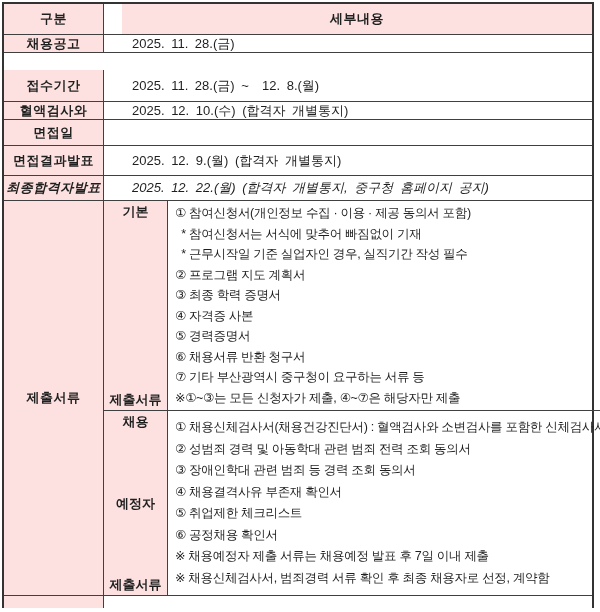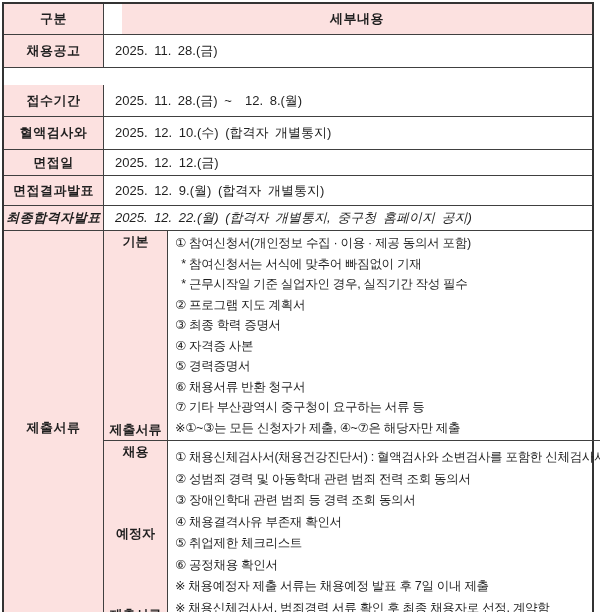--- a/index.html
+++ b/index.html
@@ -23,35 +23,35 @@
   .pink { background: #fce1e0; }
   .label-col {
     width: 100px; flex: 0 0 100px;
     border-right: 1px solid #404040;
     justify-content: center;
     font-weight: bold; font-size: 13px;
     letter-spacing: 0.5px;
   }
   .value-col {
     flex: 1 1 auto;
-    padding-left: 11px;
+    padding-left: 28px;
     font-size: 13px;
     white-space: pre;
     word-spacing: 3px;
     overflow: hidden;
   }
   .header-row { height: 31px; font-weight: bold; gap: 18px; }
   .header-details {
     flex: 1 1 auto;
     justify-content: center;
     font-size: 13px; font-weight: bold;
     letter-spacing: 0.5px;
   }
   
-  .h31 { height: 33px; justify-content: center; } .h32 { height: 32px; margin-top: 17px; }
+  .h31 { height: 18px; justify-content: center; } .h32 { height: 32px; margin-top: 17px; }
   .h26 { height: 26px; } .h30 { height: 30px; } .h25 { height: 25px; font-style: italic; }
   
   .docs-row { height: 395px; }
   .docs-right { flex: 1 1 auto; display: flex; flex-direction: column; }
   .doc-section { display: flex; flex: 0 0 auto; }
   .doc-section.first { border-bottom: 1px solid #404040; height: 210px; }
   .doc-section.second { height: 184px; }
   .sublabel-col {
     width: 64px; flex: 0 0 64px;
     border-right: 1px solid #404040;
@@ -92,21 +92,20 @@
   <div class="row h32">
     <div class="cell label-col pink">접수기간</div>
     <div class="cell value-col">2025. 11. 28.(금) ~  12. 8.(월)</div>
   </div>
   <div class="row h31">
     <div class="cell label-col pink">혈액검사와</div>
     <div class="cell value-col">2025. 12. 10.(수) (합격자 개별통지)</div>
   </div>
   <div class="row h26">
     <div class="cell label-col pink">면접일</div>
-    <div class="cell value-col">2025. 12. 12.(금)</div>
   </div>
   <div class="row h30">
     <div class="cell label-col pink">면접결과발표</div>
     <div class="cell value-col">2025. 12. 9.(월) (합격자 개별통지)</div>
   </div>
   <div class="row h25">
     <div class="cell label-col pink">최종합격자발표</div>
     <div class="cell value-col">2025. 12. 22.(월) (합격자 개별통지, 중구청 홈페이지 공지)</div>
   </div>
 

